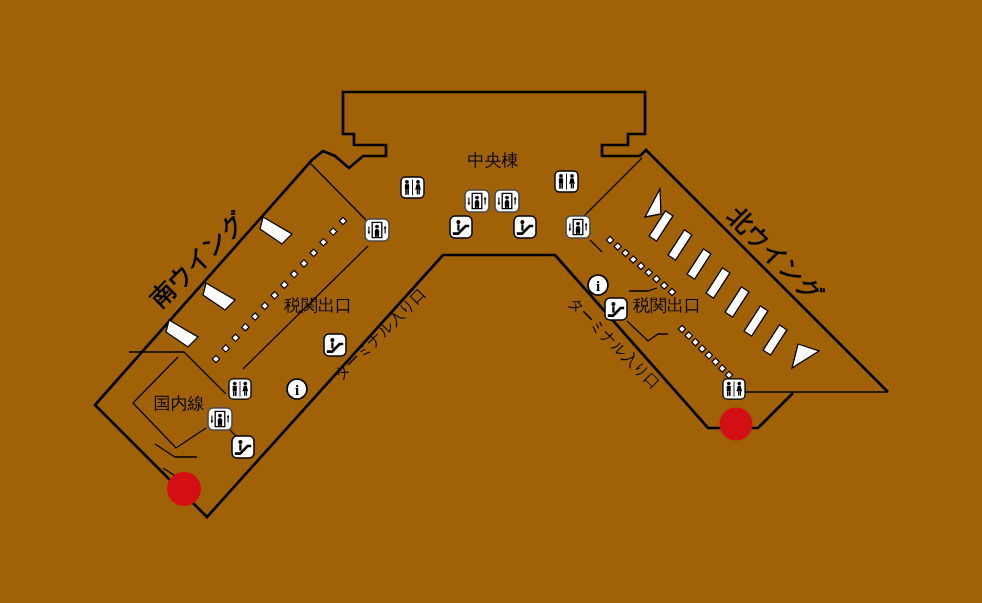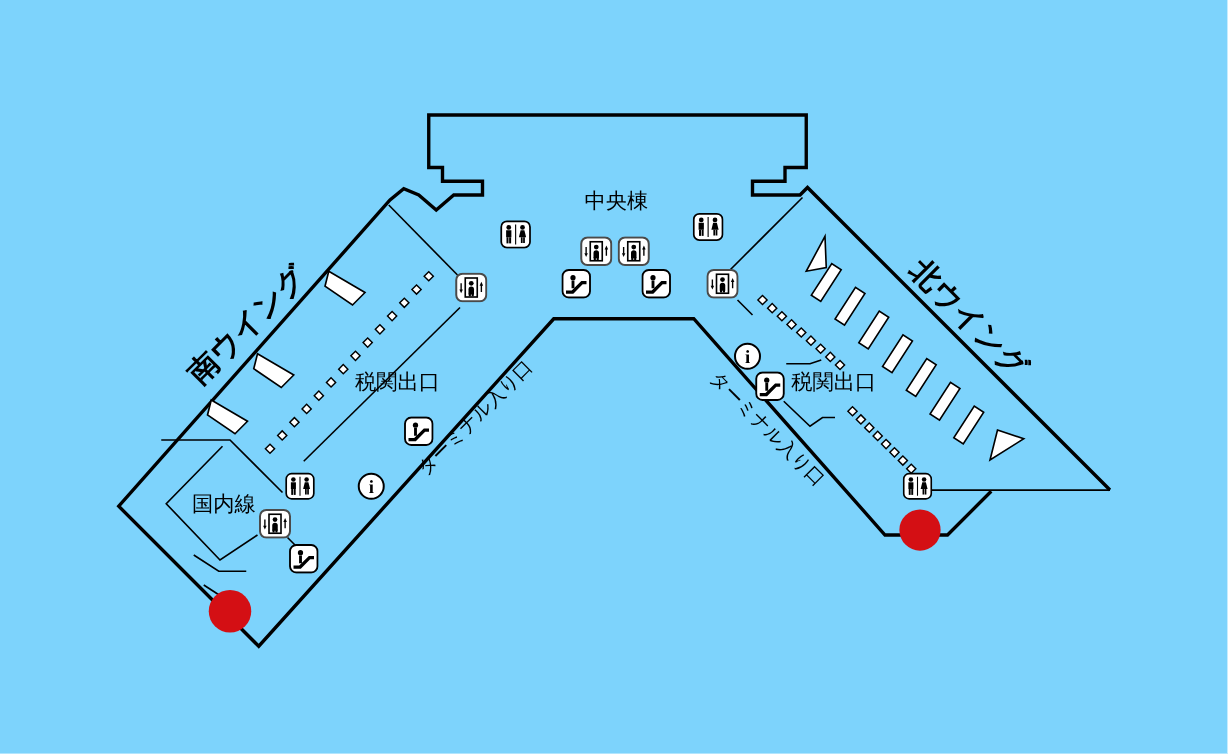--- a/index.html
+++ b/index.html
@@ -1,16 +1,16 @@
 <!DOCTYPE html>
 <html><head>
 <meta charset="utf-8">
 <style>
   html,body{margin:0;padding:0;background:#fff;}
-  .stage{position:relative;width:982px;height:603px;background:#7dd3fc;overflow:hidden;}
+  .stage{position:relative;width:982px;height:603px;background:#a16207;overflow:hidden;}
   svg{display:block;font-family:"DejaVu Sans","Liberation Sans",sans-serif;}
   text{fill:#000;}
   .lbl{font-size:17px;}
   .lbl-big{font-size:24px;font-weight:bold;}
   .lbl-diag{font-size:15px;}
   .info-i{font-family:"Liberation Serif","DejaVu Serif",serif;font-weight:bold;font-size:15px;}
 </style>
 </head>
 <body>
 

